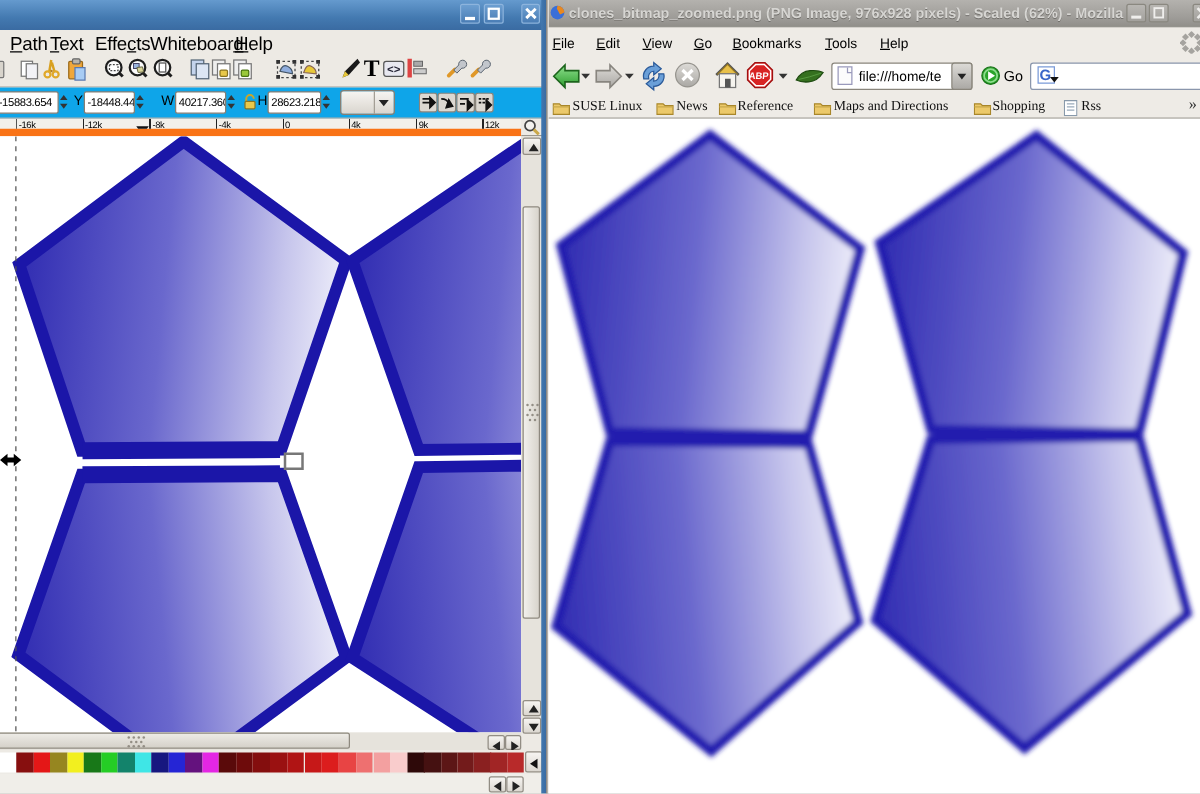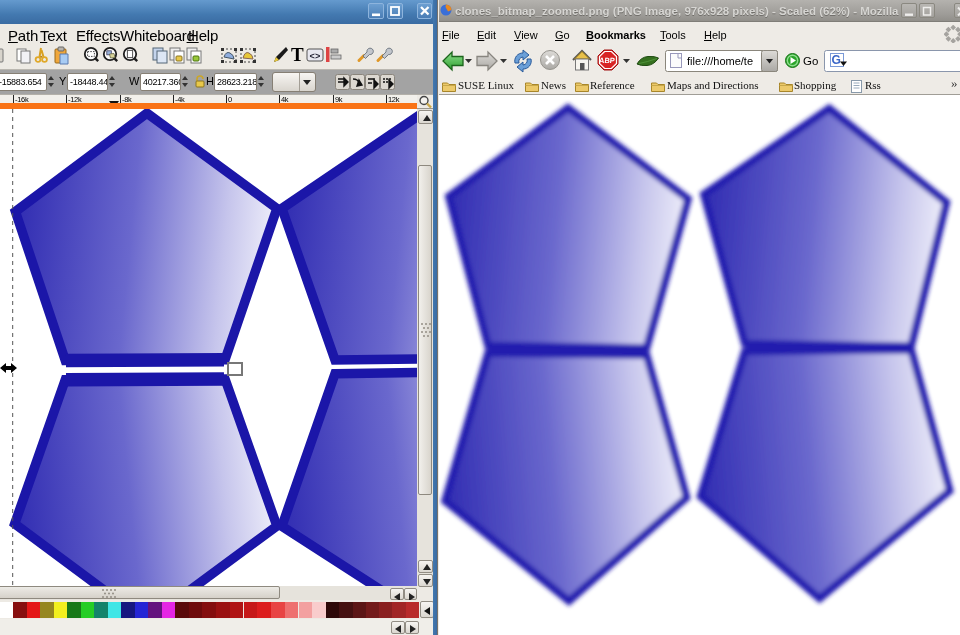--- a/index.html
+++ b/index.html
@@ -6,21 +6,21 @@
 #screen{position:relative;width:960px;height:635px;overflow:hidden;background:#888;font-family:"Liberation Sans",sans-serif;}
 .abs{position:absolute;}
 
 #ink{left:0;top:0;width:437px;height:635px;background:#edeae4;}
 #ink-title{left:0;top:0;width:437px;height:24px;background:linear-gradient(#659ace,#4379b0 60%,#3a6ba2);}
 .itb{position:absolute;top:3px;width:16px;height:16px;background:linear-gradient(#6d9fd1,#4a7db5);border:1px solid #8db4dd;border-radius:2px;box-sizing:border-box;}
 .itb svg{position:absolute;left:0;top:0;}
 #ink-menu{left:0;top:24px;width:437px;height:20px;background:#edeae4;}
 .imi{position:absolute;top:3px;font-size:15px;color:#000;letter-spacing:-0.2px;}
 #ink-tb1{left:0;top:44px;width:437px;height:26px;background:#edeae4;border-bottom:1px solid #bab7b0;box-sizing:border-box;}
-#ink-tb2{left:0;top:70px;width:500px;height:25px;background:#a3a3a3;border-bottom:1px solid #b3b0a9;box-sizing:border-box;}
+#ink-tb2{left:0;top:70px;width:500px;height:25px;background:#0ea5e9;border-bottom:1px solid #b3b0a9;box-sizing:border-box;}
 .fld{position:absolute;top:3px;height:18px;background:#fff;border:1px solid #867f74;border-radius:2px;font-size:9px;color:#000;line-height:17px;overflow:hidden;box-sizing:border-box;padding-left:2px;letter-spacing:-0.3px;}
 .spn{position:absolute;top:3px;width:11px;height:17px;font-size:0;}
 .spn b,.spn i{position:absolute;left:1px;width:0;height:0;border-left:3.5px solid transparent;border-right:3.5px solid transparent;}
 .spn b{top:3px;border-bottom:4.5px solid #333;}
 .spn i{bottom:3px;border-top:4.5px solid #333;}
 .lbl{position:absolute;top:5px;font-size:11px;color:#000;}
 #ink-ruler{left:0;top:95px;width:417px;height:14px;background:#f2f0eb;border-bottom:6px solid #f97316;box-sizing:border-box;overflow:hidden;}
 .rlbl{position:absolute;top:0px;font-size:7.5px;color:#000;letter-spacing:-0.3px;}
 #ink-canvas{left:0;top:109px;width:417px;height:477px;background:#fff;overflow:hidden;}
 
@@ -389,21 +389,21 @@
           </svg></div>
     <div class="ftb" style="left:515px;"><svg width="14" height="13">
             <path d="M3 2.5 L11 10.5 M11 2.5 L3 10.5" stroke="#efeeec" stroke-width="2"></path>
           </svg></div>
   </div>
   <div id="ff-menu" class="abs">
     <span class="fmi" style="left:3px;"><u>F</u>ile</span>
     <span class="fmi" style="left:38px;"><u>E</u>dit</span>
     <span class="fmi" style="left:75px;"><u>V</u>iew</span>
     <span class="fmi" style="left:116px;"><u>G</u>o</span>
-    <span class="fmi" style="left:147px;font-weight:bold;"><u>B</u>ookmarks</span>
+    <span class="fmi" style="left:147px;"><u>B</u>ookmarks</span>
     <span class="fmi" style="left:221px;"><u>T</u>ools</span>
     <span class="fmi" style="left:265px;"><u>H</u>elp</span>
     <svg width="18" height="18" style="position:absolute;left:505px;top:3px;">
           <g fill="#a5a39f">
             <rect x="7.2" y="0.5" width="4" height="4" transform="rotate(45 9.2 2.5)"></rect>
             <rect x="12" y="2.6" width="4" height="4" transform="rotate(45 14 4.6)"></rect>
             <rect x="14" y="7.2" width="4" height="4" transform="rotate(45 16 9.2)"></rect>
             <rect x="12" y="11.8" width="4" height="4" transform="rotate(45 14 13.8)"></rect>
             <rect x="7.2" y="13.9" width="4" height="4" transform="rotate(45 9.2 15.9)"></rect>
             <rect x="2.4" y="11.8" width="4" height="4" transform="rotate(45 4.4 13.8)"></rect>

